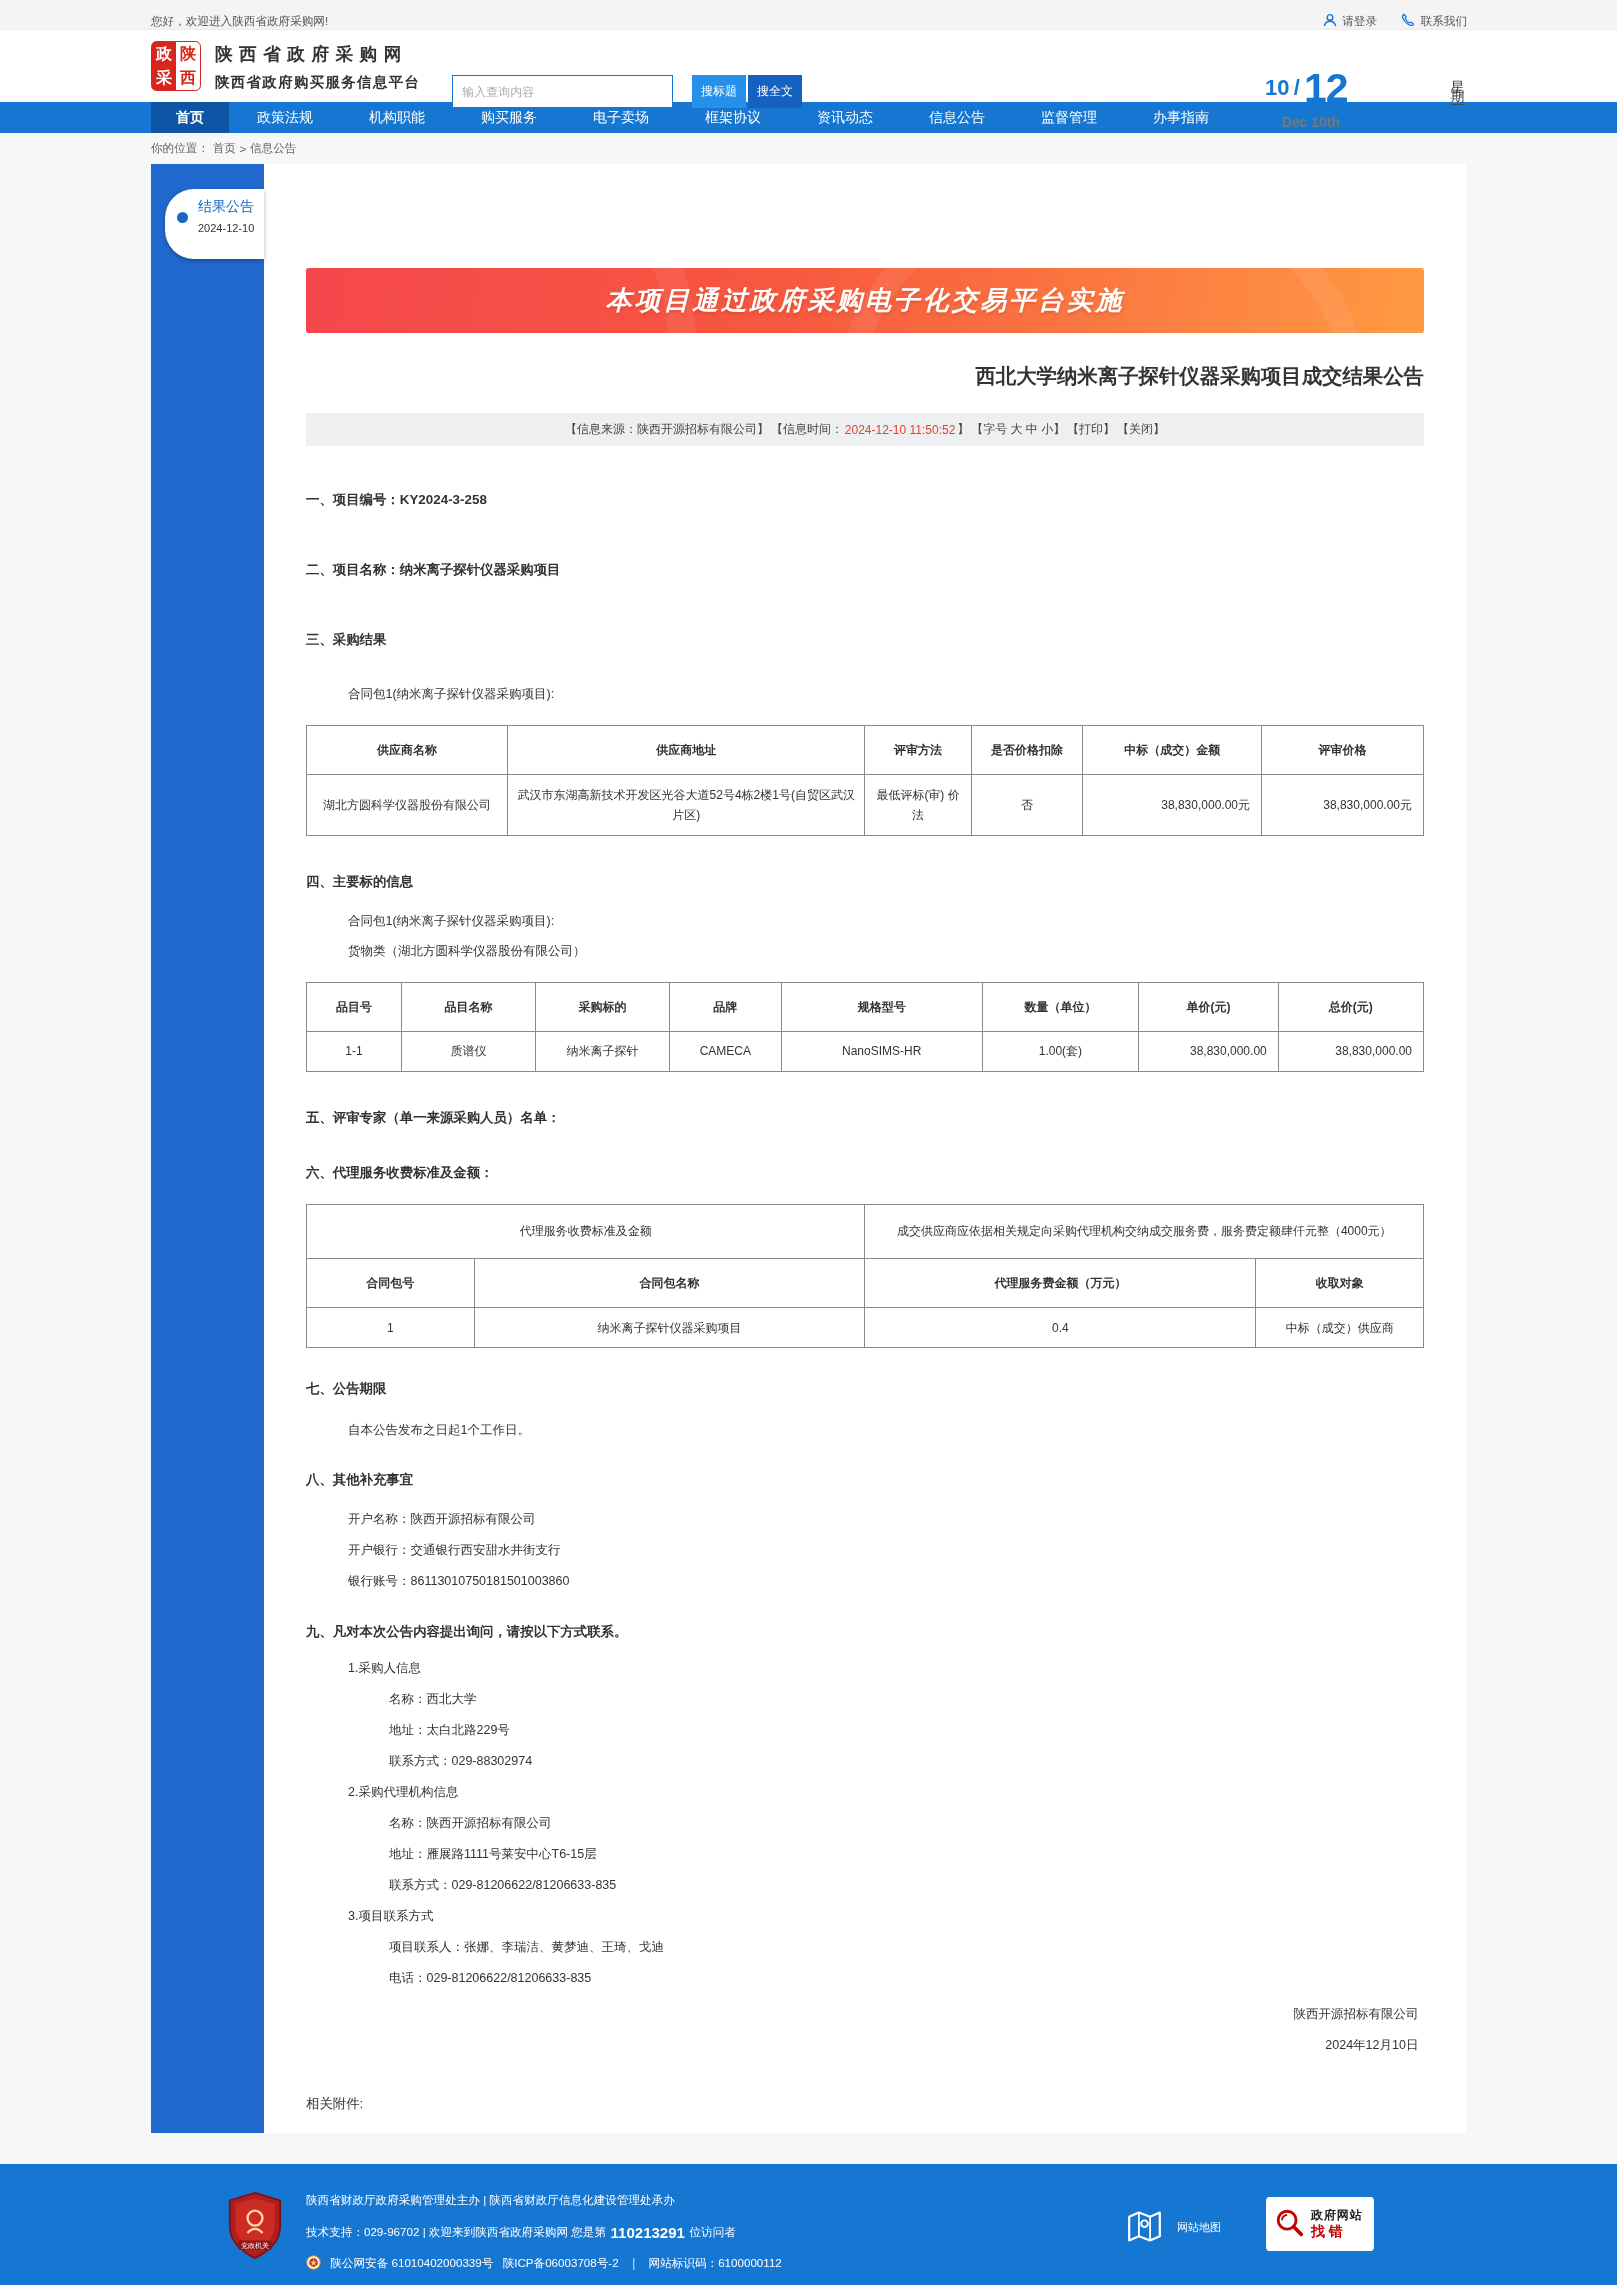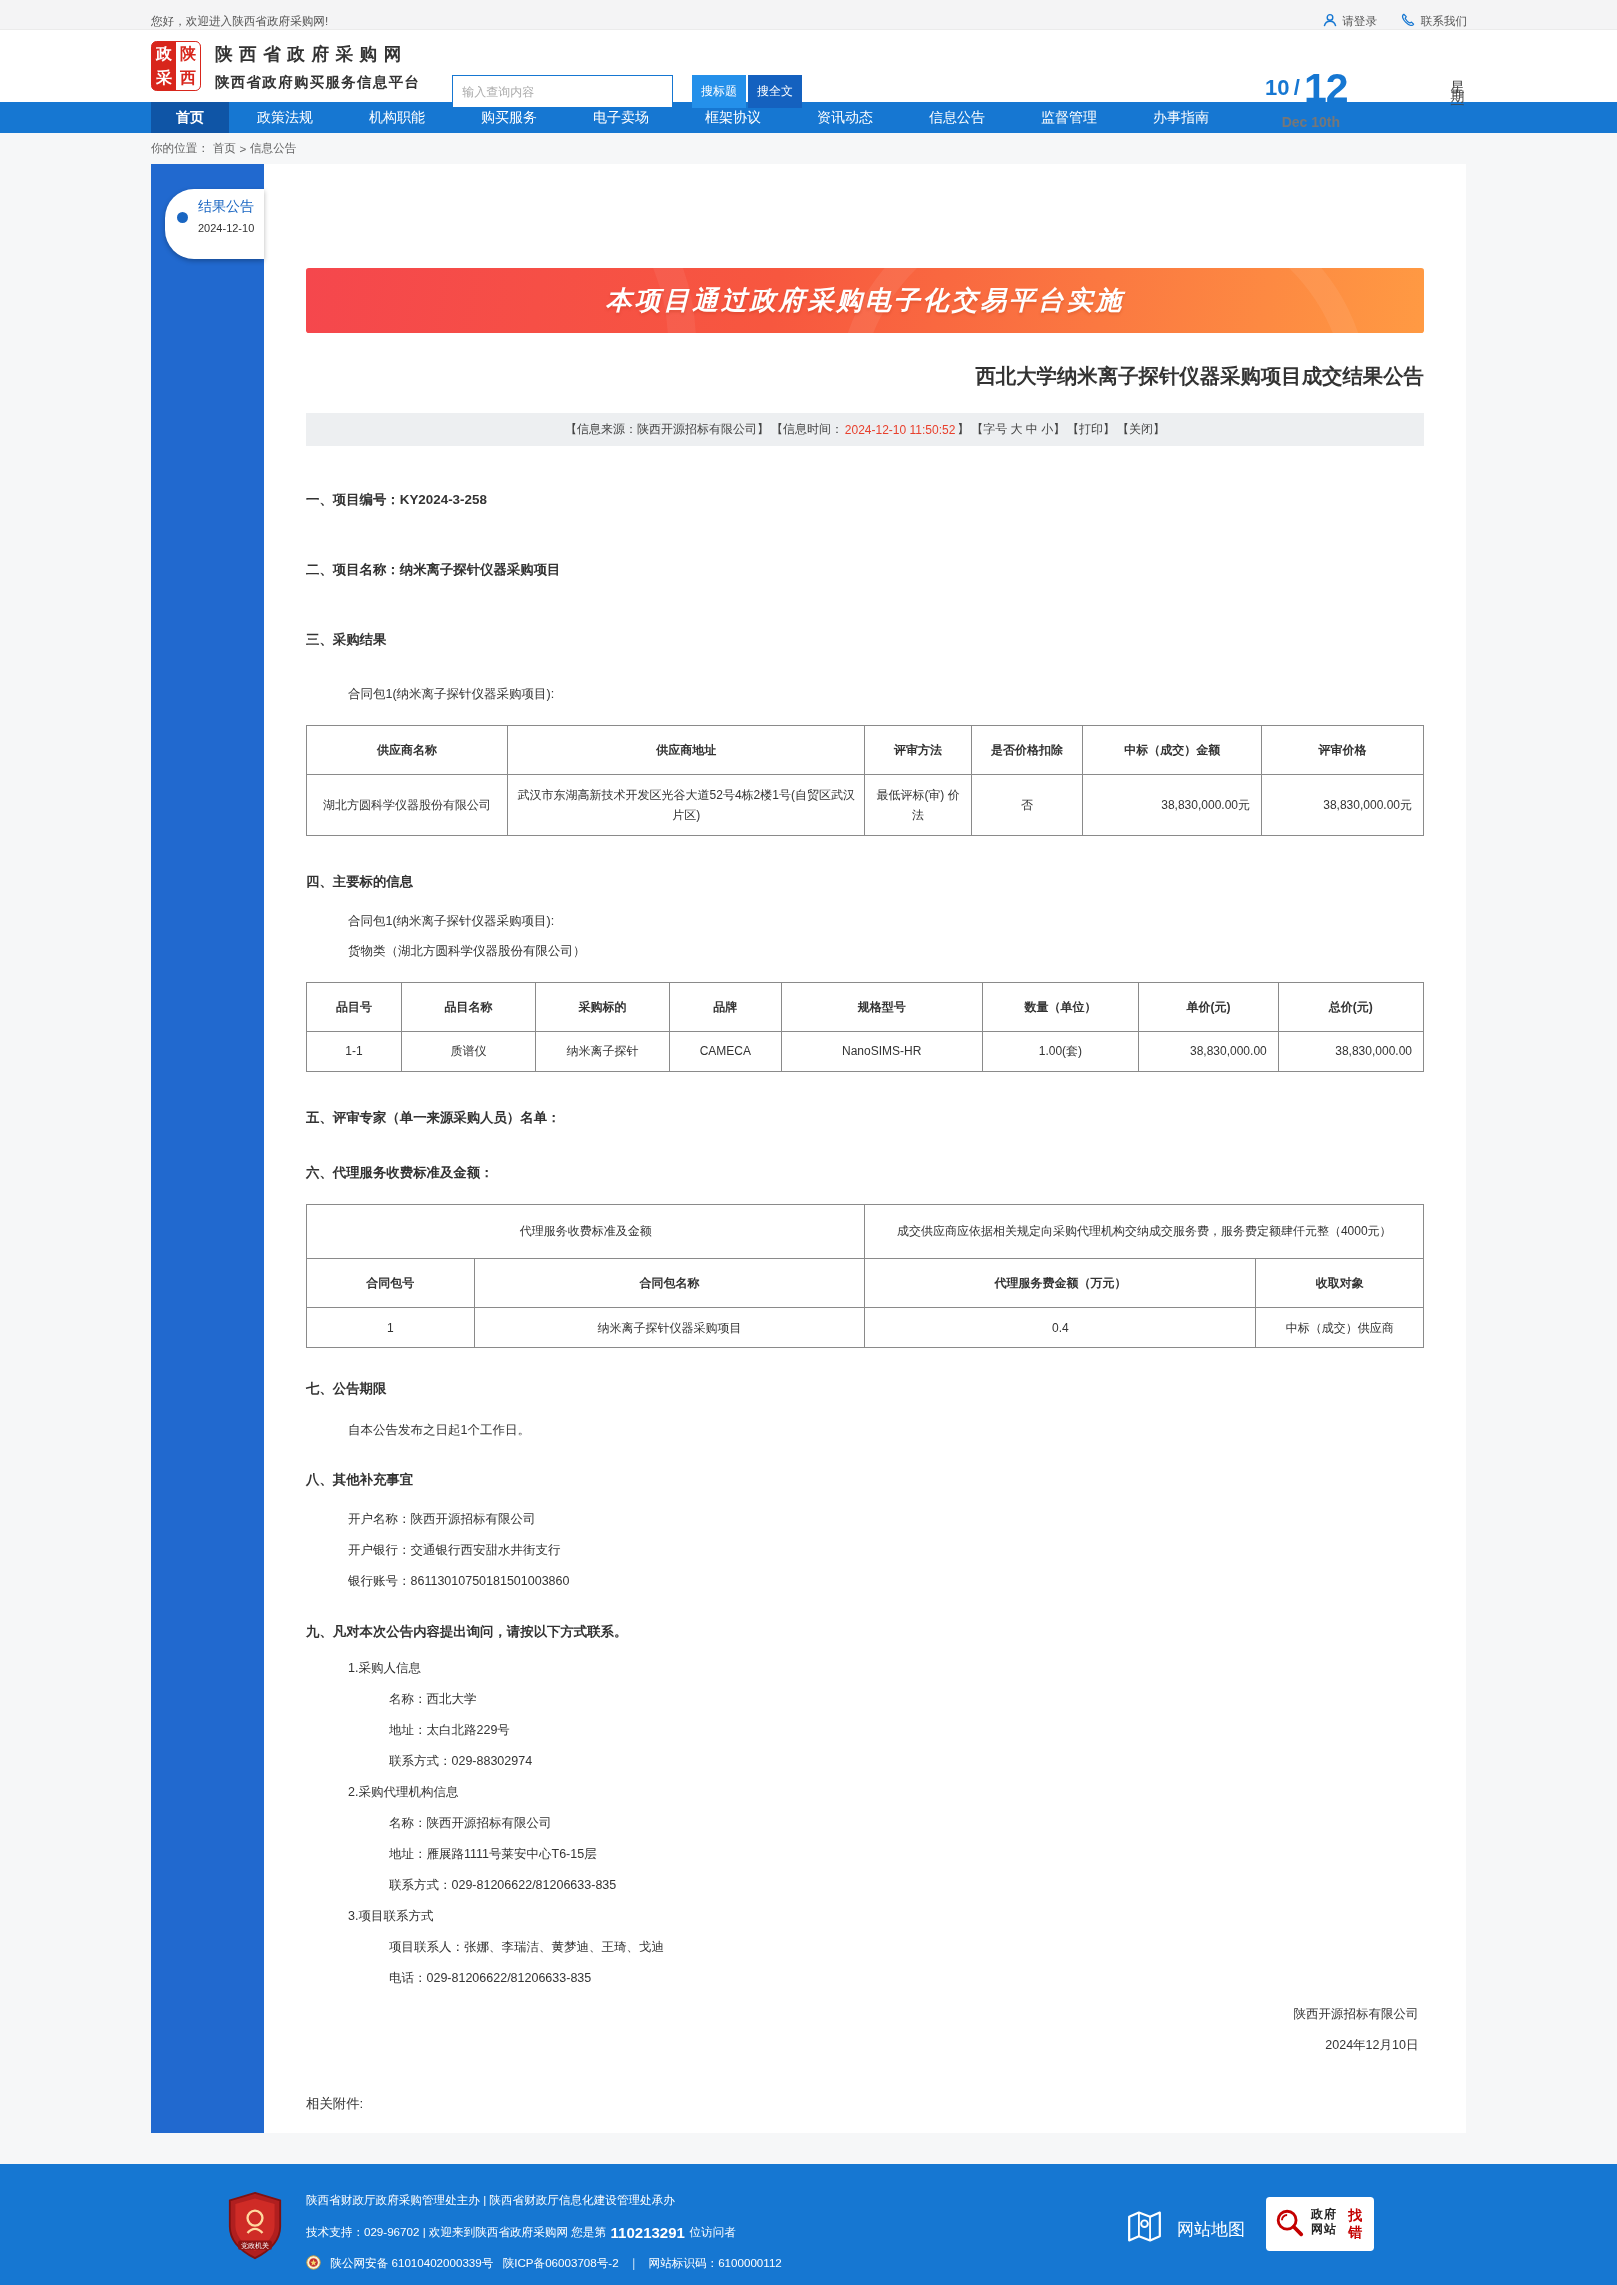--- a/index.html
+++ b/index.html
@@ -86,23 +86,23 @@
   .spacer { height:31px; }
 
   
   .footer { height:122px; background:#1677d2; position:relative; color:#fff; }
   .emblem { position:absolute; left:227px; top:28px; }
   .ftext { position:absolute; left:306px; top:21.3px; font-size:11.6px; }
   .ftext .fl { margin-top:8px; }
   .ftext .fl2 { margin-top:16px; display:flex; align-items:center; gap:4.6px; }
   .ftext .count { font-weight:bold; font-size:15px; }
   .ftext .fl3 { margin-top:14px; display:flex; align-items:center; gap:9.3px; }
-  .sitemap { position:absolute; left:1125px; top:43px; display:flex; align-items:center; gap:13px; font-size:17px; cursor:pointer; }
+  .sitemap { position:absolute; left:1125px; top:43px; display:flex; align-items:center; gap:13px; font-size:11px; cursor:pointer; }
   .err-badge { position:absolute; left:1266px; top:33px; width:108px; height:54px; background:#fff; border-radius:3.7px; display:flex; align-items:center; padding-left:7.4px; gap:5.6px; cursor:pointer; }
-  .err-badge .txts { display:flex; flex-direction:row; line-height:1.25; }
+  .err-badge .txts { display:flex; flex-direction:column; line-height:1.25; }
   .err-badge .b1 { color:#222; font-size:12px; font-weight:bold; letter-spacing:0.9px; }
   .err-badge .b2 { color:#c40000; font-size:14px; font-weight:bold; letter-spacing:3.7px; }
 </style>
 </head>
 <body>
 
 <div class="topbar">
   <span class="welcome">您好，欢迎进入陕西省政府采购网!</span>
   <div class="right">
     <div class="item">

